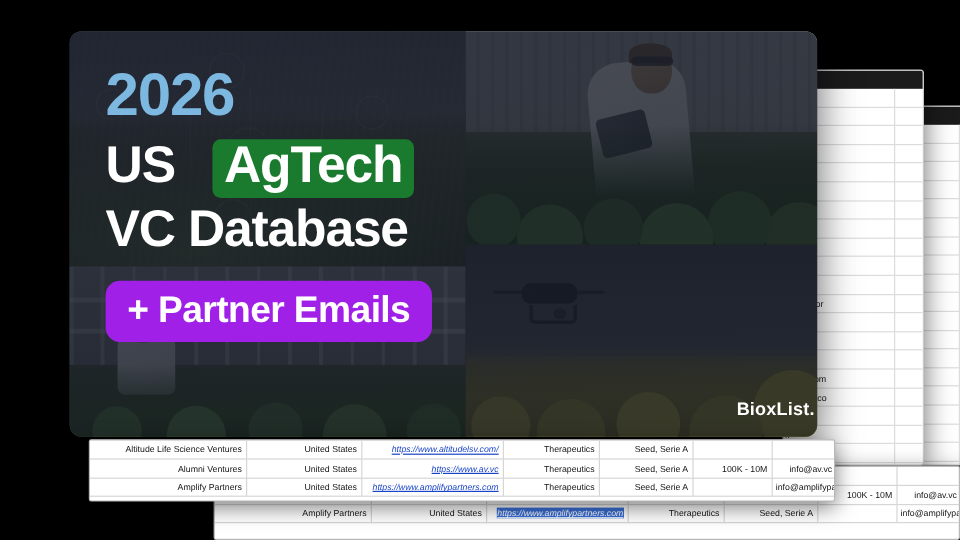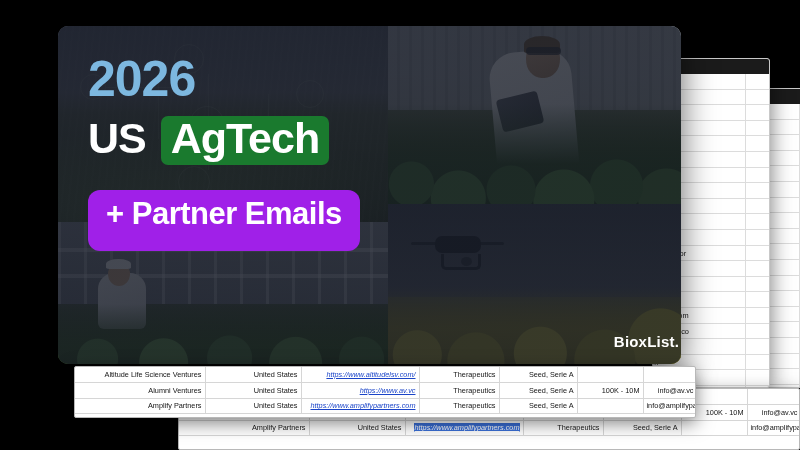--- a/index.html
+++ b/index.html
@@ -276,28 +276,28 @@
     line-height: 1.02;
     letter-spacing: -1px;
     white-space: nowrap;
   }
   .hero-l2 { margin-bottom: 5px; }
   .badge-green {
     background: #1a7a2e;
     border-radius: 7px;
     padding: 1px 10px 4px 10px;
     display: inline-block;
-    margin-left: 4px;
+    margin-left: 20px;
   }
   .badge-purple {
     display: inline-block;
     margin-top: 20px;
     background: #a020e8;
     border-radius: 12px;
-    padding: 6px 18px 19px 18px;
+    padding: 6px 18px 9px 18px;
     font-size: 31px;
     font-weight: bold;
     color: #ffffff;
     letter-spacing: -0.5px;
     white-space: nowrap;
   }
 
   .brand {
     position: absolute;
     right: 2px; bottom: 14px;
@@ -443,20 +443,21 @@
       <div class="drone-legs"></div>
       <div class="drone-cam"></div>
       <div class="canola"></div>
     </div>
 
     <div class="card-tint"></div>
 
     <div class="hero">
       <div class="hero-year">2026</div>
       <div class="hero-l2"><span>US </span><span class="badge-green">AgTech</span></div>
+      <div class="hero-l3">VC Database</div>
       <div class="badge-purple">+ Partner Emails</div>
     </div>
 
     <div class="brand">BioxList.</div>
   </div>
 
   <div class="fsheet fsheet-b">
     <table class="ftable">
       <colgroup>
         <col class="c-name">

